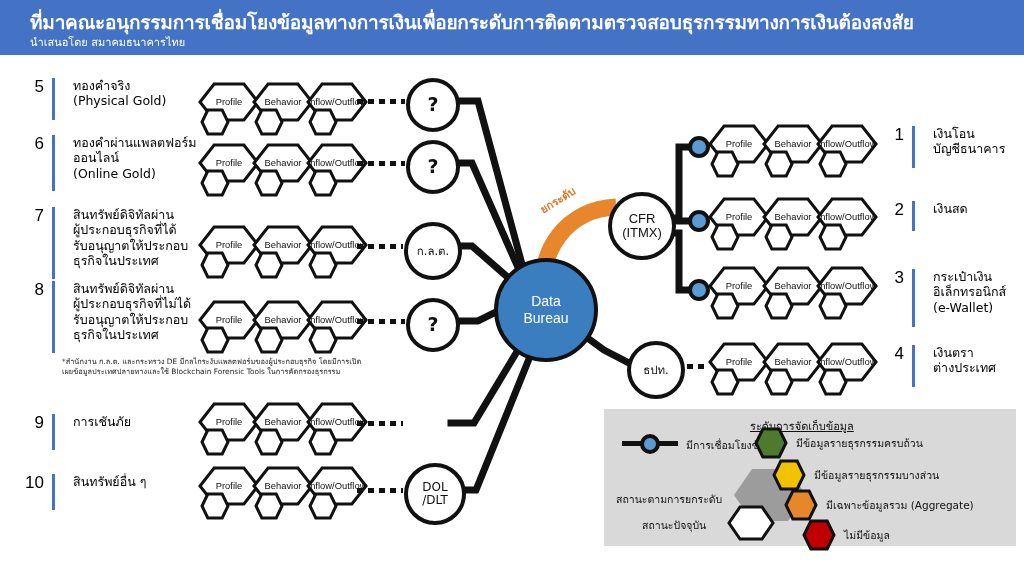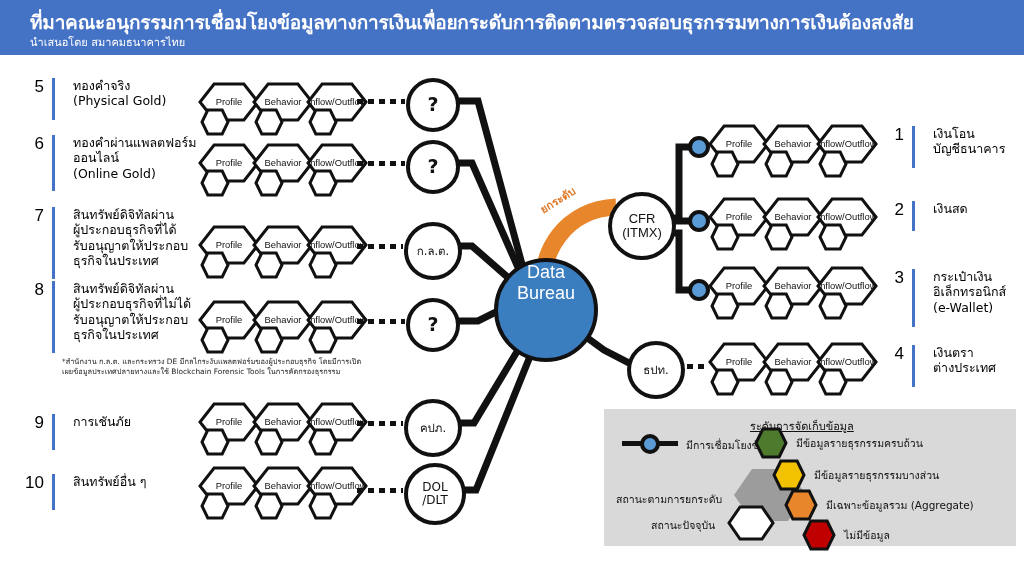--- a/index.html
+++ b/index.html
@@ -66,22 +66,22 @@
     border:4px solid #111;background:#ffffff;
     display:flex;align-items:center;justify-content:center;
     font-size:12px;color:#111;text-align:center;line-height:1.05;
     font-family:"DejaVu Sans","Liberation Sans",sans-serif;
   }
   .node.qmark{font-size:19px;font-weight:bold;}
   .node.small2{font-size:11.5px;}
   .node-db{
     position:absolute;border-radius:50%;
     background:#3a7ec0;border:4px solid #111;
-    display:flex;flex-direction:column;align-items:center;justify-content:flex-start;
-    color:#ffffff;font-size:18px;line-height:1.18;
+    display:flex;flex-direction:column;align-items:center;justify-content:center;
+    color:#ffffff;font-size:14px;line-height:1.18;
     font-family:"Liberation Sans",sans-serif;
   }
   .node-cfr{
     position:absolute;border-radius:50%;background:#fff;border:4px solid #111;
     display:flex;flex-direction:column;align-items:center;justify-content:center;
     font-size:13px;line-height:1.1;color:#111;
     font-family:"Liberation Sans",sans-serif;
   }
   .bluedot{
     position:absolute;width:22px;height:22px;border-radius:50%;
@@ -712,21 +712,20 @@
       <div class="dotted" style="left: 357px; top: 319px; width: 48px;"></div>
       <div class="dotted" style="left: 357px; top: 421px; width: 46px;"></div>
       <div class="dotted" style="left: 357px; top: 488px; width: 46px;"></div>
       <div class="dotted" style="left: 676px; top: 364px; width: 32px;"></div>
     </div>
 
   <div class="node qmark" style="left:406px;top:78px;width:46px;height:46px;">?</div>
   <div class="node qmark" style="left:406px;top:140px;width:46px;height:46px;">?</div>
   <div class="node small2" style="left:404px;top:222px;width:50px;height:50px;">ก.ล.ต.</div>
   <div class="node qmark" style="left:406px;top:298px;width:46px;height:46px;">?</div>
-  <div class="node small2" style="left:404px;top:399px;width:50px;height:50px;">คปภ.</div>
   <div class="node" style="left:404px;top:463px;width:54px;height:54px;flex-direction:column;font-size:12px;">
     <span>DOL</span>
     <span>/DLT</span>
   </div>
 
   <div class="node-db" style="left:494px;top:258px;width:96px;height:96px;">
     <span>Data</span>
     <span>Bureau</span>
   </div>
 
@@ -746,21 +745,21 @@
 
     <div class="dotline" style="left:18px;top:32px;"></div>
     <div class="leg-dot" style="left:36px;top:25px;"></div>
     <div class="lg-text" style="left:82px;top:28px;">มีการเชื่อมโยงข้อมูล</div>
 
     <svg width="120" height="80" style="position:absolute;left:118px;top:56px;">
       <polygon points="30,4 66,4 84,30 66,56 30,56 12,30" fill="#9C9C9C"></polygon>
       <polygon points="18,42 40,42 51,58 40,74 18,74 7,58" fill="#ffffff" stroke="#111" stroke-width="3"></polygon>
     </svg>
     <div class="lg-text" style="left:12px;top:82px;">สถานะตามการยกระดับ</div>
-    <div class="lg-text" style="left:38px;top:108px;margin-left:9px;">สถานะปัจจุบัน</div>
+    <div class="lg-text" style="left:38px;top:108px;">สถานะปัจจุบัน</div>
 
     <div id="legend-levels">
         <div class="hexmark" style="left: 150px; top: 18px;">
           <svg width="34" height="32" style="display:block">
             <polygon points="8.84,2 25.16,2 32,16 25.16,30 8.84,30 2,16" fill="#4E7A2E" stroke="#111" stroke-width="3"></polygon>
           </svg>
         </div>
         <div class="lg-text" style="left: 192px; top: 26px;">มีข้อมูลรายธุรกรรมครบถ้วน</div>
         <div class="hexmark" style="left: 168px; top: 50px;">
           <svg width="34" height="32" style="display:block">

